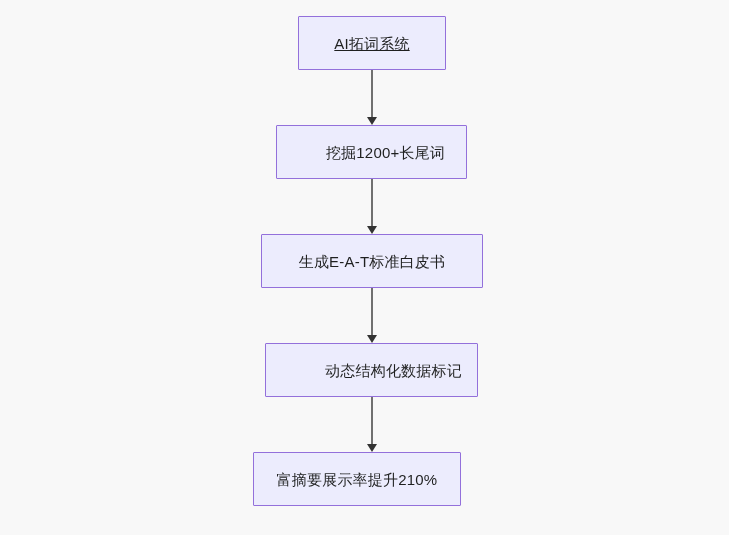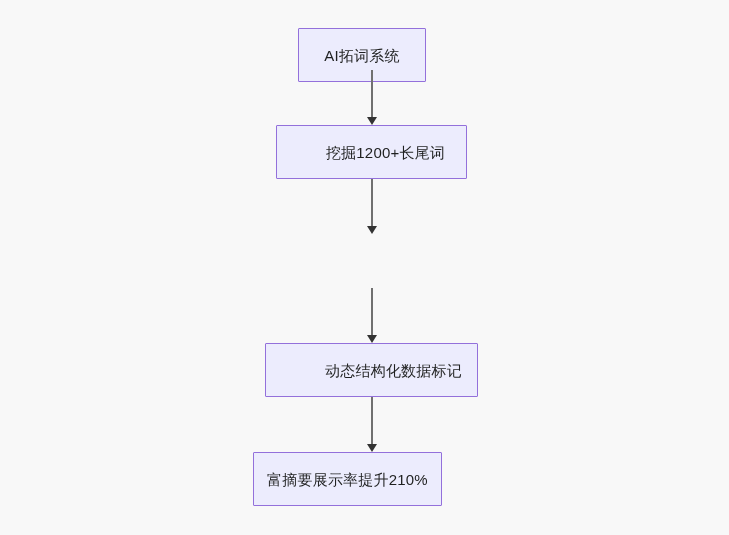--- a/index.html
+++ b/index.html
@@ -56,50 +56,53 @@
     border-right: 5.5px solid transparent;
     border-top: 8px solid #333333;
     margin-top: -1px;
   }
 </style>
 </head>
 <body>
 
 <div id="flowchart">
 
-  <div class="node" style="left:298px; top:28px; width:128px;">
+  <div class="node" style="left:298px; top:16px; width:148px;text-decoration:underline;">
     <span class="node-label">AI拓词系统</span>
   </div>
 
   <div class="edge" style="left:363px; top:70px; height:55px;">
     <div class="edge-line"></div>
     <div class="edge-arrow"></div>
   </div>
 
   <div class="node" style="left:276px; top:125px; width:191px;padding-left:28px;">
     <span class="node-label">挖掘1200+长尾词</span>
   </div>
 
   <div class="edge" style="left:363px; top:179px; height:55px;">
     <div class="edge-line"></div>
     <div class="edge-arrow"></div>
   </div>
 
+  <div class="node" style="left:261px; top:234px; width:222px;">
+    <span class="node-label">生成E-A-T标准白皮书</span>
+  </div>
 
   <div class="edge" style="left:363px; top:288px; height:55px;">
     <div class="edge-line"></div>
     <div class="edge-arrow"></div>
   </div>
 
   <div class="node" style="left:265px; top:343px; width:213px;padding-left:44px;">
     <span class="node-label">动态结构化数据标记</span>
   </div>
 
   <div class="edge" style="left:363px; top:397px; height:55px;">
     <div class="edge-line"></div>
     <div class="edge-arrow"></div>
   </div>
 
-  <div class="node" style="left:253px; top:452px; width:189px;">
+  <div class="node" style="left:253px; top:452px; width:208px;">
     <span class="node-label">富摘要展示率提升210%</span>
   </div>
 
 </div>
 
 </body></html>

